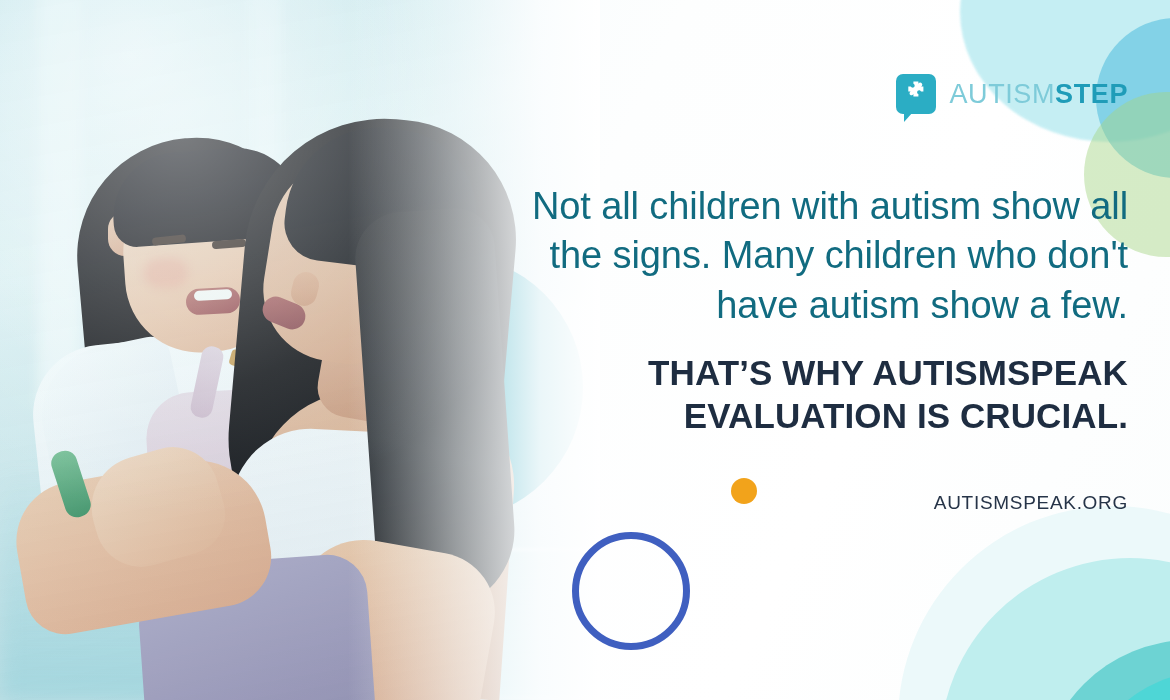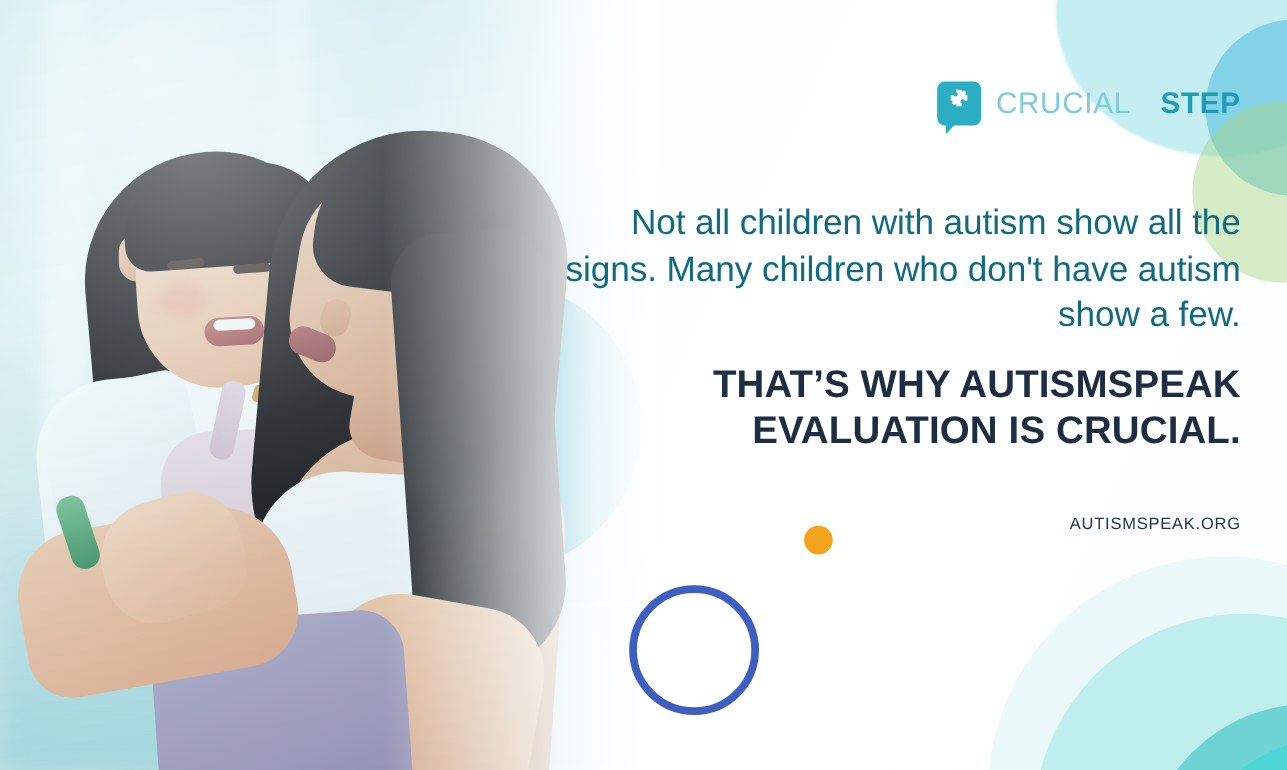--- a/index.html
+++ b/index.html
@@ -369,49 +369,49 @@
     content:"";
     position:absolute;
     left:8px; bottom:-8px;
     width:0; height:0;
     border-left:9px solid #2badc4;
     border-bottom:10px solid transparent;
   }
   .logo-mark svg { position:absolute; left:8px; top:7px; }
   .logo-word { font-size:27px; letter-spacing:.6px; line-height:1; white-space:nowrap; }
   .logo-word .w1 { color:#7ecbd9; font-weight:300; }
-  .logo-word .w2 { color:#1f9cb8; font-weight:700;margin-left:27px; }
+  .logo-word .w2 { color:#1f9cb8; font-weight:700; }
 
   
   .copy {
     position:absolute;
     right:42px; top:182px;
     width:620px;
     text-align:right;
     z-index:10;
   }
   .lede {
     color:#116b80;
-    font-size:32px;
+    font-size:38px;
     line-height:1.30;
     font-weight:400;
     letter-spacing:-.1px;
   }
   .headline {
     margin-top:22px;
     color:#1e2d41;
     font-size:35px;
     font-weight:700;
     line-height:1.22;
     letter-spacing:.1px;
   }
   .site {
     margin-top:54px;
     color:#263448;
-    font-size:15px;
+    font-size:19px;
     font-weight:500;
     letter-spacing:.7px;
   }
 </style>
 </head>
 <body>
 
 <div class="banner">
 
   <div class="bg-base"></div>
@@ -476,21 +476,21 @@
   <div class="blue-ring-outline"></div>
   <div class="orange-dot"></div>
 
   <div class="logo">
     <div class="logo-mark">
       <svg width="24" height="25" viewBox="0 0 24 25" aria-hidden="true">
         <path fill="#ffffff" d="M9.4 0.6 h5.0 v2.2 a2.0 2.0 0 1 1 2.6 2.6 h2.4 v5.1 h-2.4 a2.0 2.0 0 1 0 -2.6 2.6 v2.4 h-5.0 v-2.4 a2.0 2.0 0 1 1 -2.6 -2.6 h-2.5 v-5.1 h2.5 a2.0 2.0 0 1 0 2.6 -2.6 z"></path>
       </svg>
     </div>
     <div class="logo-word">
-      <span class="w1">CRUCIAL</span><span class="w2">STEP</span>
+      <span class="w1">AUTISM</span><span class="w2">STEP</span>
     </div>
   </div>
 
   <div class="copy">
     <p class="lede">Not all children with autism show all the signs. Many children who don't have autism show a few.</p>
     <p class="headline">THAT’S WHY AUTISMSPEAK EVALUATION IS CRUCIAL.</p>
     <p class="site">AUTISMSPEAK.ORG</p>
   </div>
 
 </div>

